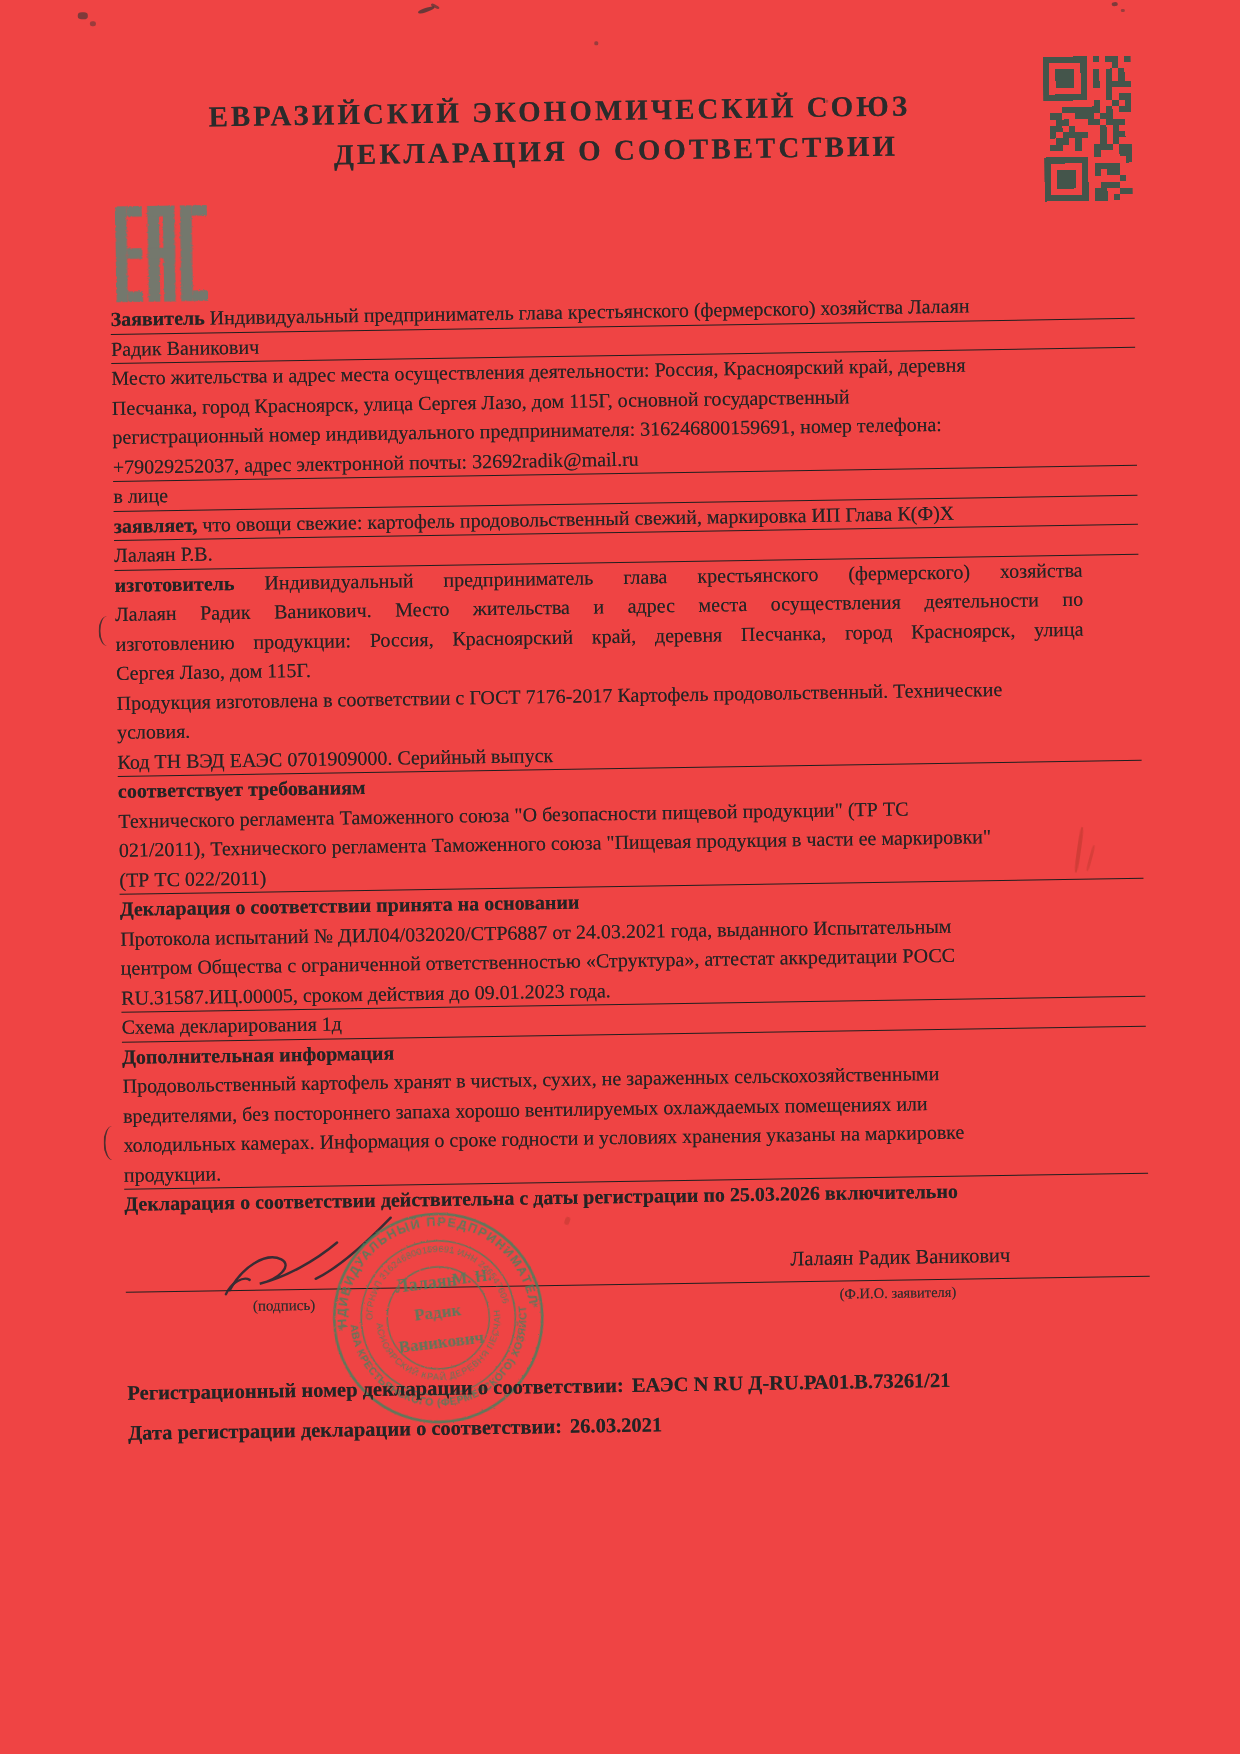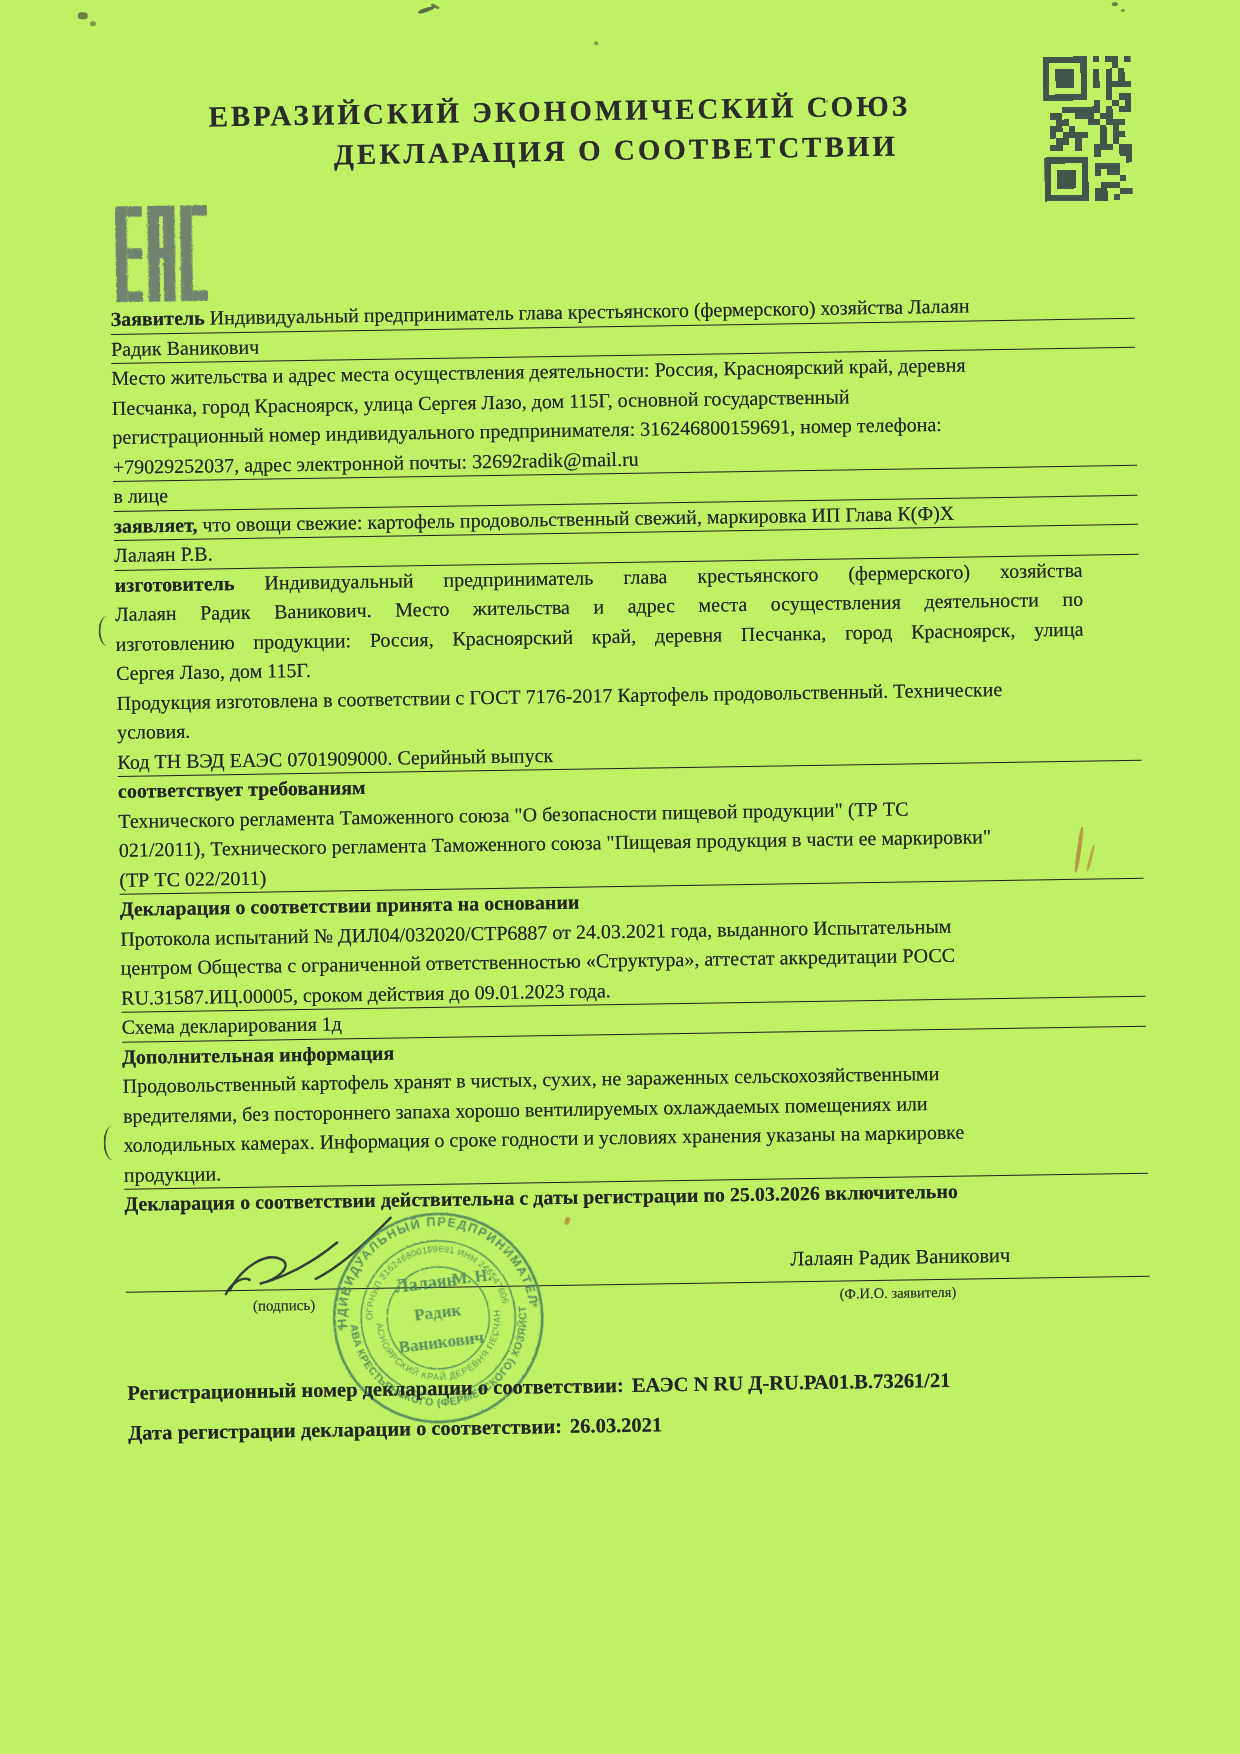--- a/index.html
+++ b/index.html
@@ -1,18 +1,18 @@
 <!DOCTYPE html>
 <html><head>
 <meta charset="utf-8">
 <style>
   html,body{margin:0;padding:0;background:#e8e8e6;}
   .sheet{
     position:relative;width:1240px;height:1754px;margin:0 auto;
-    background:#bef264;overflow:hidden;
+    background:#ef4444;overflow:hidden;
     font-family:"Liberation Serif", serif;color:#242424;
   }
   .rot{position:absolute;inset:0;transform:rotate(-0.9deg);transform-origin:50% 45%;}
   
   .title{position:absolute;left:150px;top:94px;width:840px;text-align:center;
     font-weight:bold;font-size:29px;letter-spacing:3px;color:#2b2b2b;
     text-shadow:0 0 .6px rgba(40,40,40,.55);}
   .title .t2{margin-top:7px;transform:translateX(56px);}
   
   .eac{position:absolute;left:124px;top:198px;}

